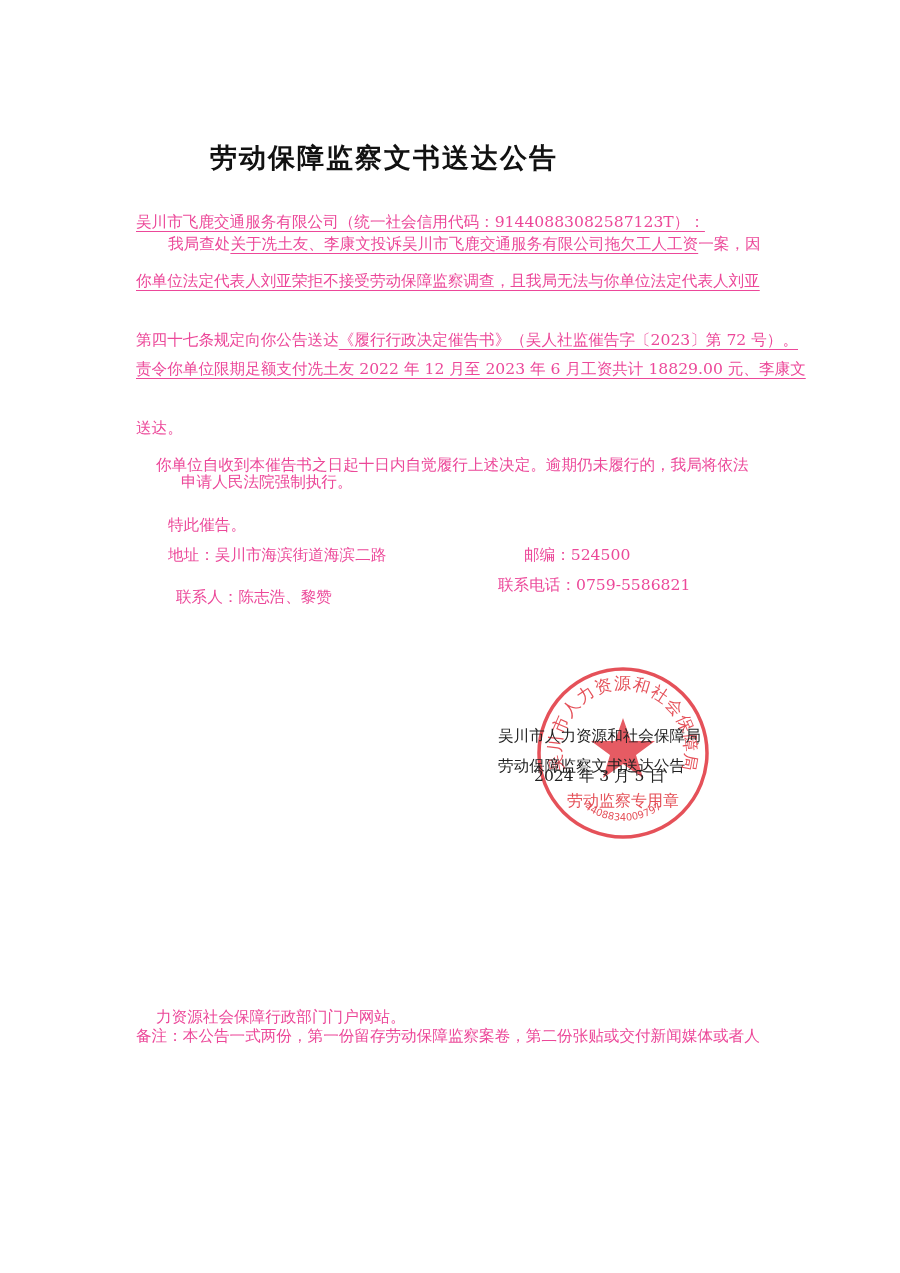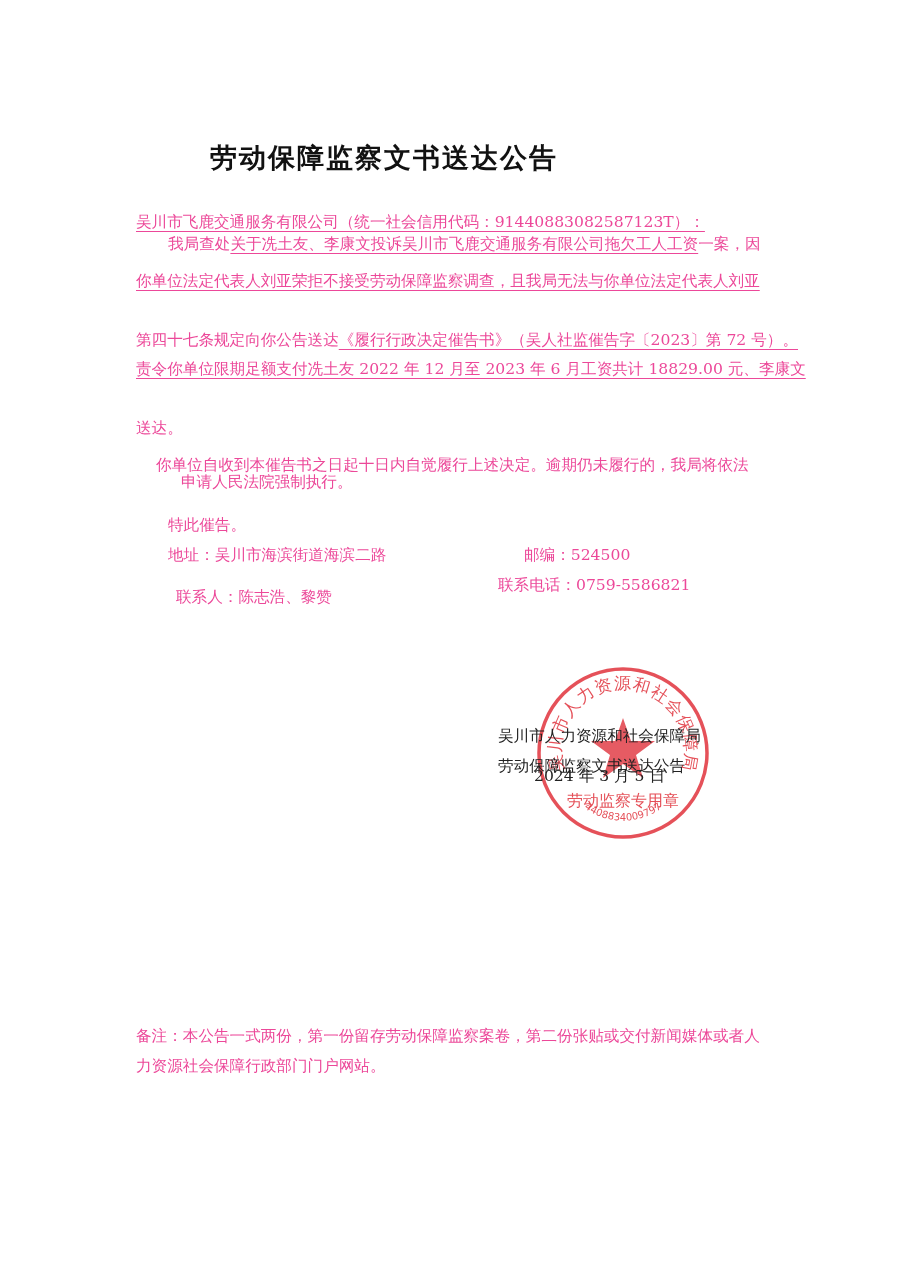--- a/index.html
+++ b/index.html
@@ -69,15 +69,15 @@
     <text font-size="10" fill="#e0323c" opacity="0.85" font-family="DejaVu Sans, sans-serif">
       <textPath href="#arcBottom" startOffset="50%" text-anchor="middle">4408834009797</textPath>
     </text>
   </svg>
 
   <div class="sign" style="top:726px; left:498px;">吴川市人力资源和社会保障局</div>
   <div class="sign" style="top:756px; left:498px;">劳动保障监察文书送达公告</div>
   <div class="sign" style="top:766px; left:534px;">2024 年 3 月 5 日</div>
 
   <div class="line" style="top:1026px;">备注：本公告一式两份，第一份留存劳动保障监察案卷，第二份张贴或交付新闻媒体或者人</div>
-  <div class="line" style="top:1056px;">力资源社会保障行政部门门户网站。</div>
+  <div class="line" style="top:1007px;margin-left:20px;">力资源社会保障行政部门门户网站。</div>
 
 </div>
 
 </body></html>

